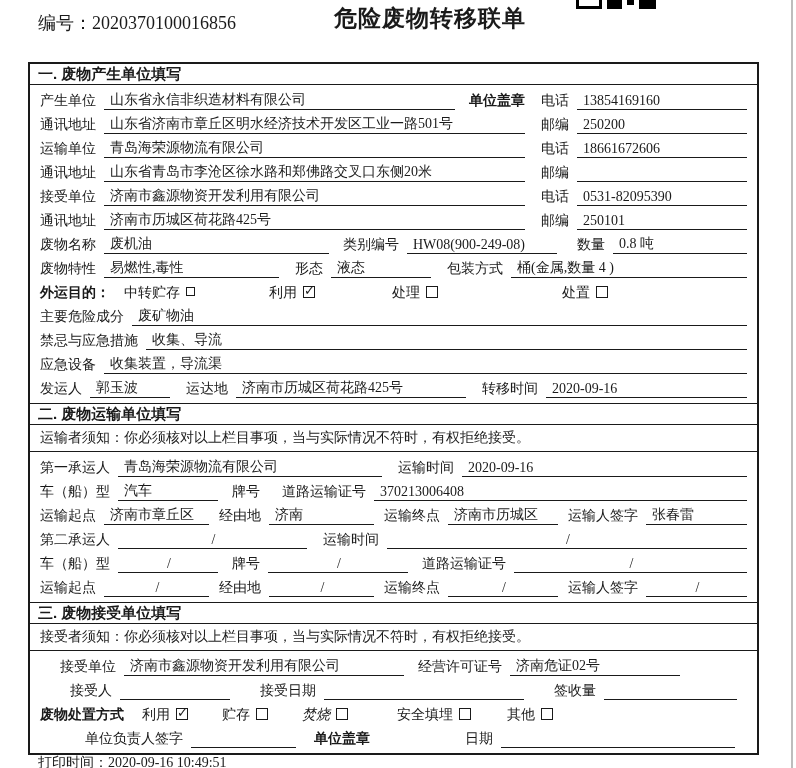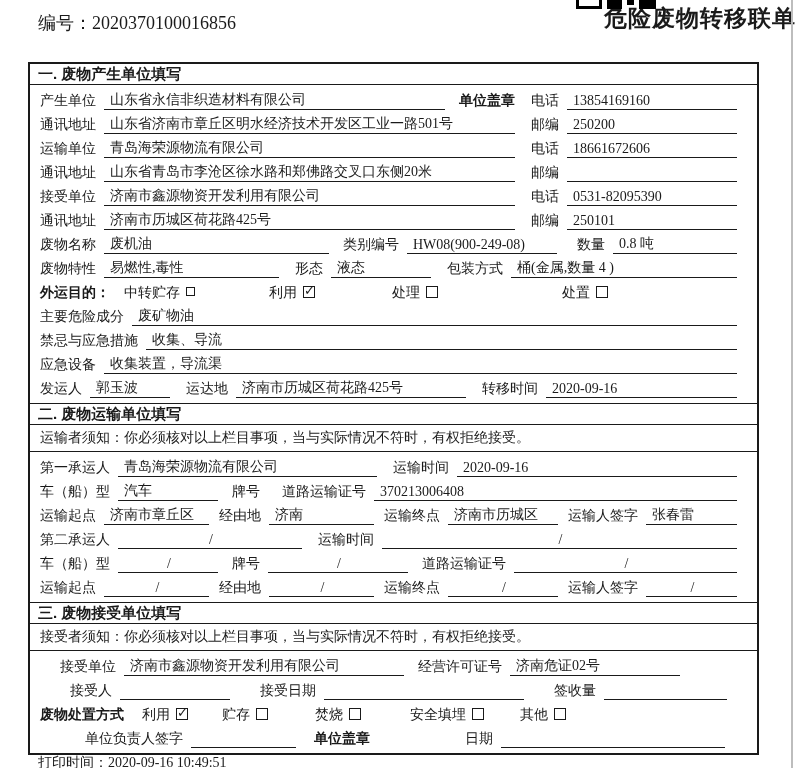--- a/index.html
+++ b/index.html
@@ -1,33 +1,33 @@
 <!DOCTYPE html>
 <html><head>
 <meta charset="utf-8">
 <style>
   * { margin:0; padding:0; box-sizing:border-box; }
   html,body { background:#fff; }
   body { font-family:"Liberation Serif","DejaVu Serif",serif; }
   .page { position:relative; width:796px; height:768px; background:#fff; overflow:hidden; color:#1a1a1a; }
   .serial { position:absolute; top:11px; left:38px; font-size:18px; white-space:nowrap; }
-  .title { position:absolute; top:3px; left:0; width:100%; padding-left:64px; text-align:right;
+  .title { position:absolute; top:3px; left:0; width:100%; padding-left:64px; text-align:center;
            font-family:"Liberation Sans","DejaVu Sans",sans-serif; font-weight:bold; font-size:23px; letter-spacing:1px; }
   .qr { position:absolute; top:0; left:576px; height:9px; display:flex; align-items:flex-start; gap:5px; }
   .qr-outline { width:26px; height:9px; border:3px solid #000; border-top:none; background:#fff; }
   .qr-b1 { width:15px; height:9px; background:#000; }
   .qr-b2 { width:7px; height:5px; background:#000; }
   .qr-b3 { width:17px; height:9px; background:#000; }
   .page-edge { position:absolute; top:0; right:3px; width:2px; height:100%; background:#bdbdbd; }
 
   .form-table { position:absolute; top:62px; left:28px; width:731px; border:2px solid #1a1a1a; background:#fff; }
   .sec-header { font-family:"Liberation Sans","DejaVu Sans",sans-serif; font-weight:bold; font-size:15px;
                 height:21px; padding:1px 8px; border-bottom:1px solid #1a1a1a; }
   .sec-note { font-size:14px; height:27px; padding:4px 10px 0; border-bottom:1px solid #1a1a1a; }
-  .sec-block { padding:3px 20px 3px 10px; border-bottom:1px solid #1a1a1a; }
+  .sec-block { padding:3px 10px 3px 10px; border-bottom:1px solid #1a1a1a; }
   .form-table > :last-child { border-bottom:none; }
 
   .row { display:flex; align-items:flex-end; height:24px; font-size:14px; padding-bottom:2px; }
   .lbl { white-space:nowrap; margin-right:8px; flex-shrink:0; }
   .static { white-space:nowrap; flex-shrink:0;font-weight:bold; }
   .val { border-bottom:1px solid #1a1a1a; padding:0 4px 0 6px; white-space:nowrap; overflow:hidden;
          flex-shrink:0; min-width:30px; }
   .val.slash { text-align:center; }
   .cbwrap { display:flex; align-items:center; gap:6px; flex-shrink:0; }
   .cblabel { white-space:nowrap; }
@@ -219,21 +219,21 @@
         <div class="row">
           <span class="static">废物处置方式</span>
           <span class="cbwrap" style="margin-left: 18px;">
             <span class="cblabel">利用</span>
             <span class="cbbox checked"></span>
           </span>
           <span class="cbwrap" style="margin-left: 34px;">
             <span class="cblabel">贮存</span>
             <span class="cbbox"></span>
           </span>
-          <span class="cbwrap" style="margin-left: 47px;">
+          <span class="cbwrap" style="margin-left: 34px; font-style: italic;">
             <span class="cblabel">焚烧</span>
             <span class="cbbox"></span>
           </span>
           <span class="cbwrap" style="margin-left: 49px;">
             <span class="cblabel">安全填埋</span>
             <span class="cbbox"></span>
           </span>
           <span class="cbwrap" style="margin-left: 36px;">
             <span class="cblabel">其他</span>
             <span class="cbbox"></span>

